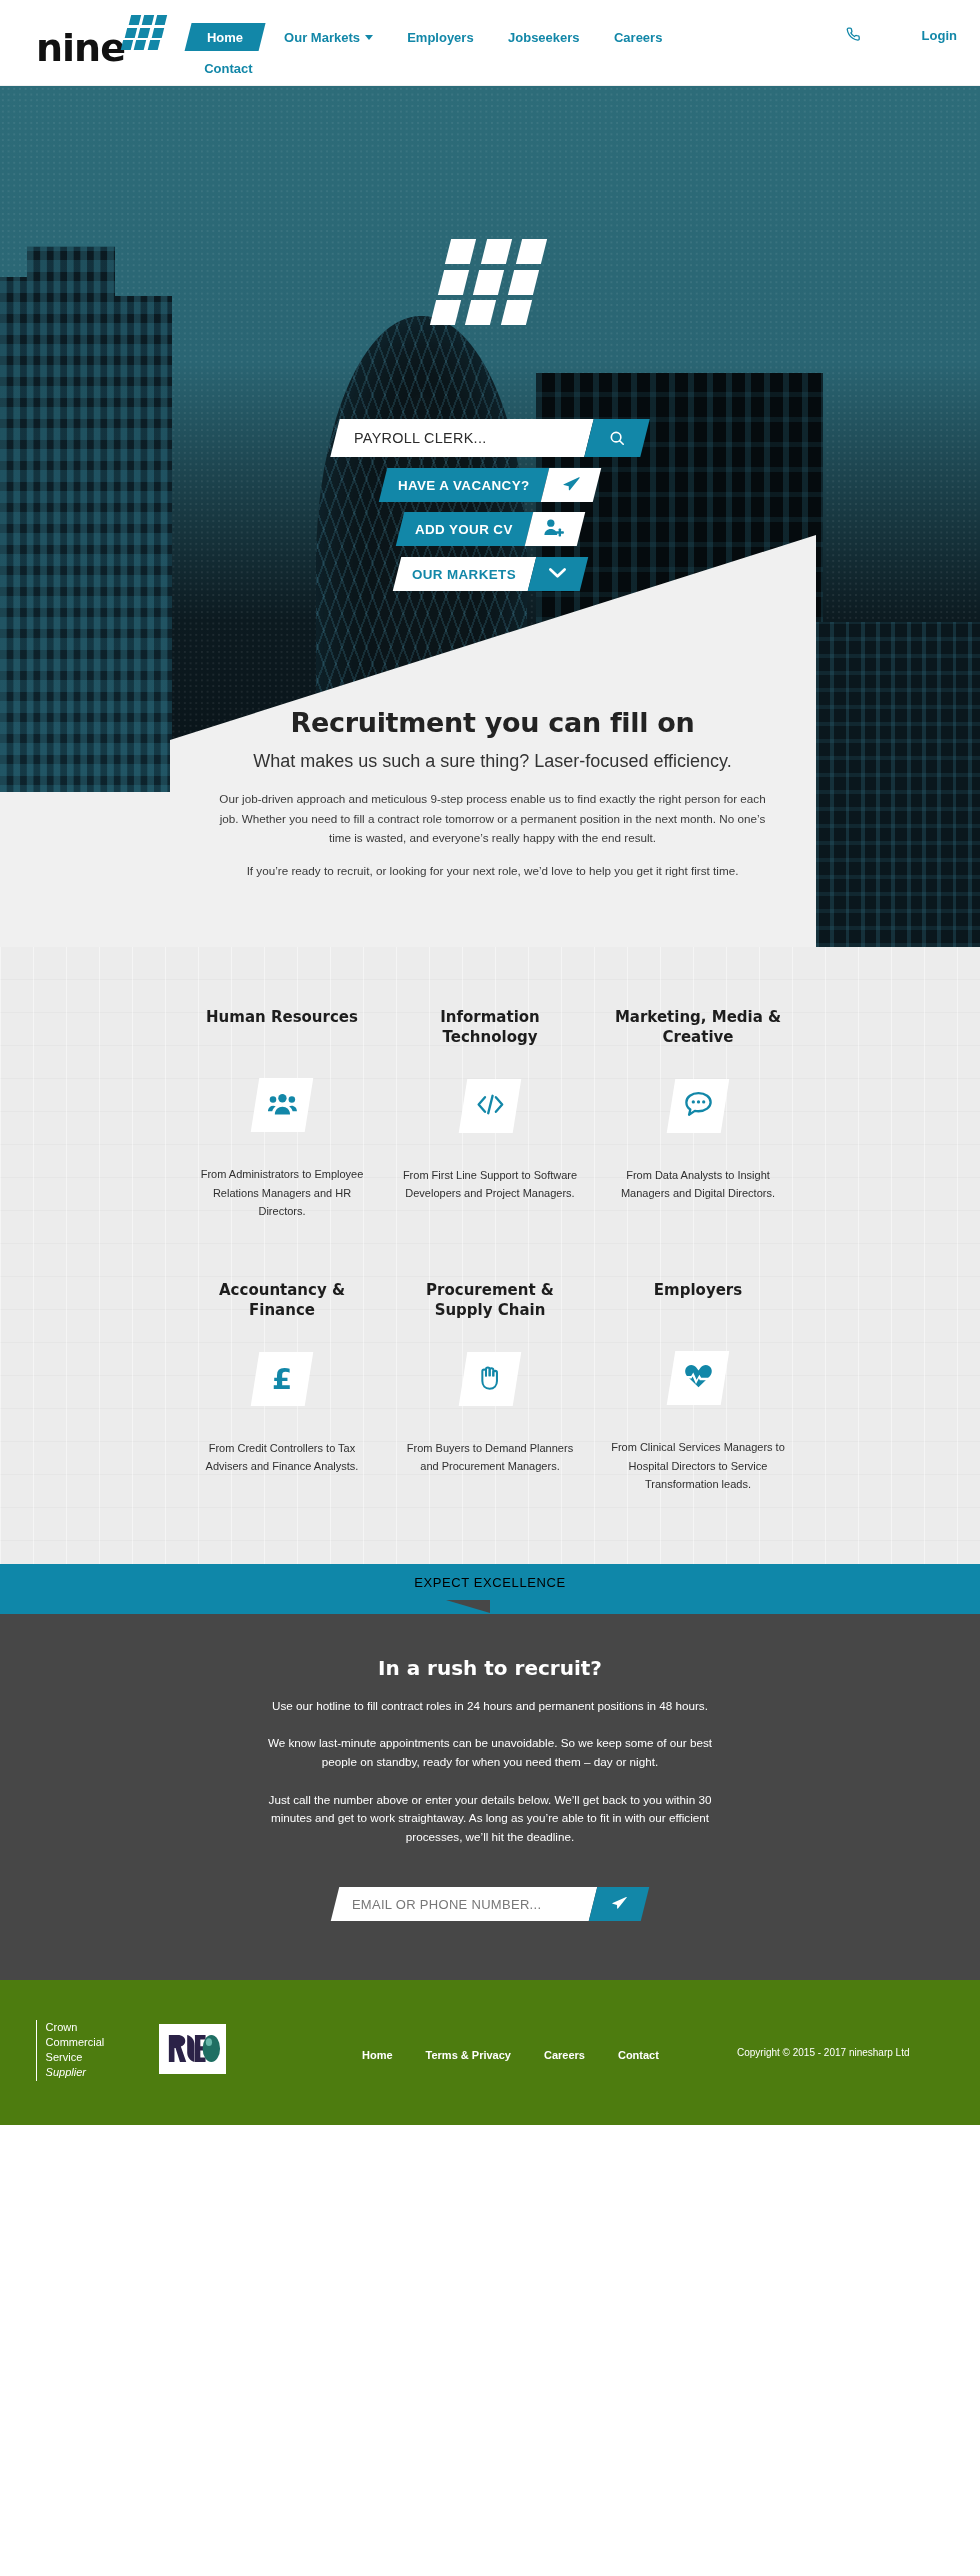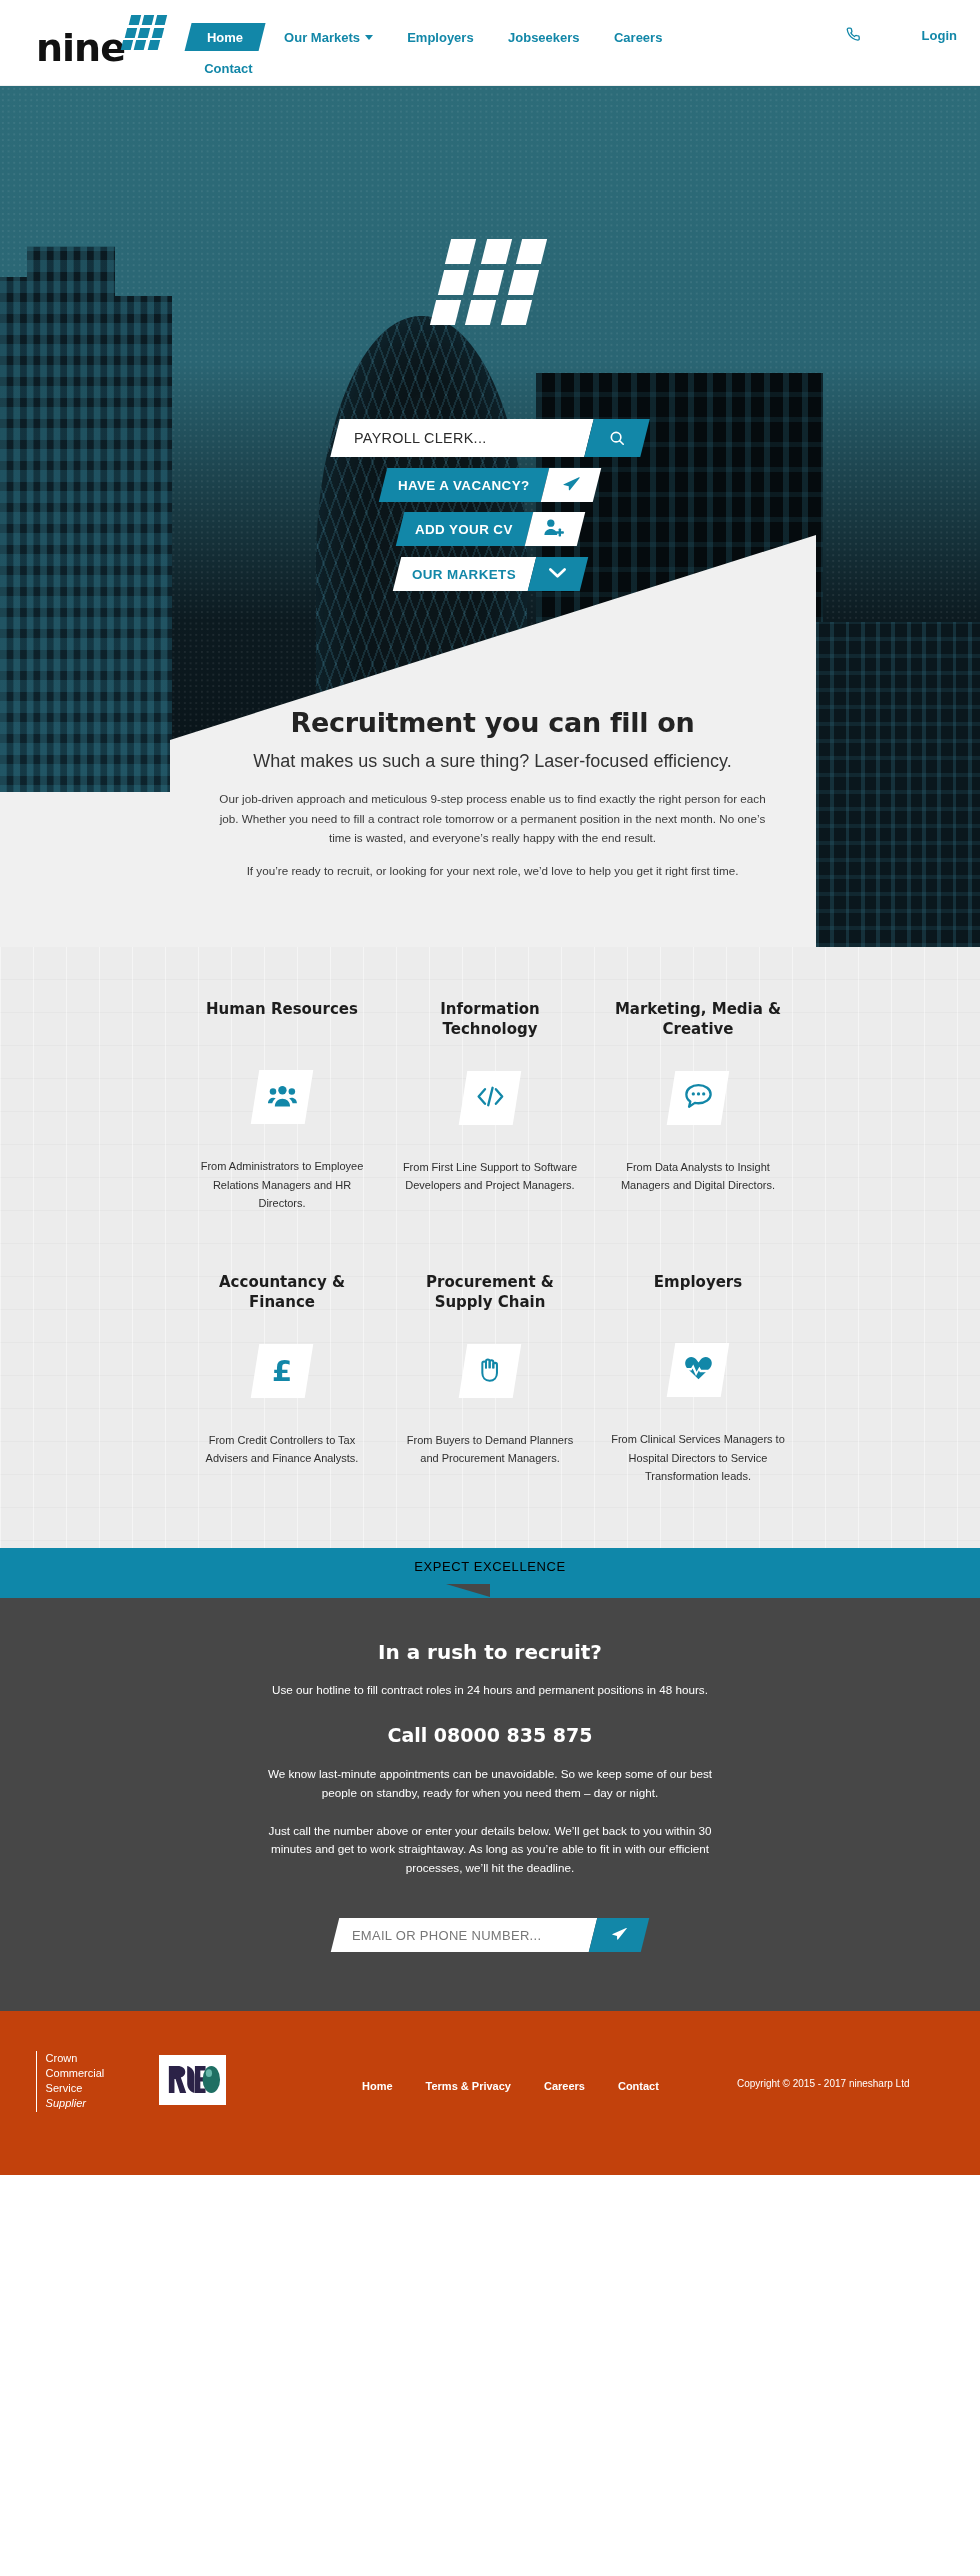--- a/index.html
+++ b/index.html
@@ -242,21 +242,21 @@
   .services {
     background: #ececec;
     position: relative;
     padding: 44px 0 54px;
     background-image:
       linear-gradient(90deg, rgba(255,255,255,.45) 1px, transparent 1px),
       linear-gradient(0deg, rgba(0,0,0,.022) 1px, transparent 1px);
     background-size: 33px 33px, 33px 33px;
   }
   .svc-row {
-    width: 594px; margin: 8px auto;
+    width: 594px; margin: 16px auto;
     display: flex; justify-content: space-between;
   }
   .svc-row + .svc-row { margin-top: 59px; }
   .svc {
     width: 178px; text-align: center;
   }
   .svc-title {
     font-size: 15px; font-weight: 700; color: #1d1d1d;
     line-height: 1.35; min-height: 40px;
     font-family: "DejaVu Sans", sans-serif;
@@ -330,22 +330,22 @@
   .rush-form .field span {
     font-size: 13px; color: #777777; letter-spacing: 0.3px;
   }
   .rush-form .btn {
     width: 52px; background: #1287A8;
     display: flex; align-items: center; justify-content: center;
   }
 
   
   .footer {
-    background: #c2410c;
-    height: 164px;
+    background: #4d7c0f;
+    height: 145px;
     position: relative;
   }
   .ccs {
     position: absolute; left: 36px; top: 40px;
     border-left: 1.9px solid #ffffff;
     padding-left: 8.6px;
     color: #ffffff;
     font-size: 11px; line-height: 1.38;
     font-family: "Liberation Sans", sans-serif;
   }
@@ -587,21 +587,20 @@
 <div class="excel-bar">
   <span>EXPECT EXCELLENCE</span>
 </div>
 <div class="excel-notch-wrap">
   <div class="excel-notch"></div>
 </div>
 
 <div class="rush">
   <div class="rush-title">In a rush to recruit?</div>
   <div class="rush-sub">Use our hotline to fill contract roles in 24 hours and permanent positions in 48 hours.</div>
-  <div class="rush-call">Call 08000 835 875</div>
   <div class="rush-p">We know last-minute appointments can be unavoidable. So we keep some of our best people on standby, ready for when you need them – day or night.</div>
   <div class="rush-p">Just call the number above or enter your details below. We’ll get back to you within 30 minutes and get to work straightaway. As long as you’re able to fit in with our efficient processes, we’ll hit the deadline.</div>
 
   <div class="rush-form skew">
     <div class="field">
       <span class="unskew">EMAIL OR PHONE NUMBER...</span>
     </div>
     <div class="btn">
       <span class="unskew">
         <svg width="19" height="17" viewBox="0 0 24 24" fill="#ffffff">

